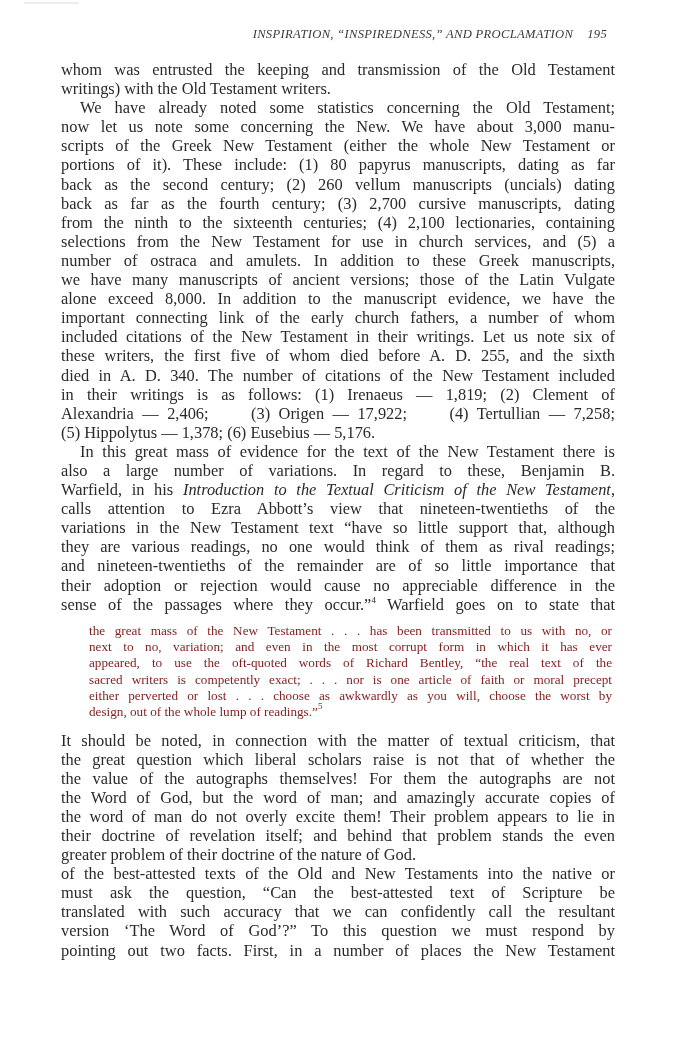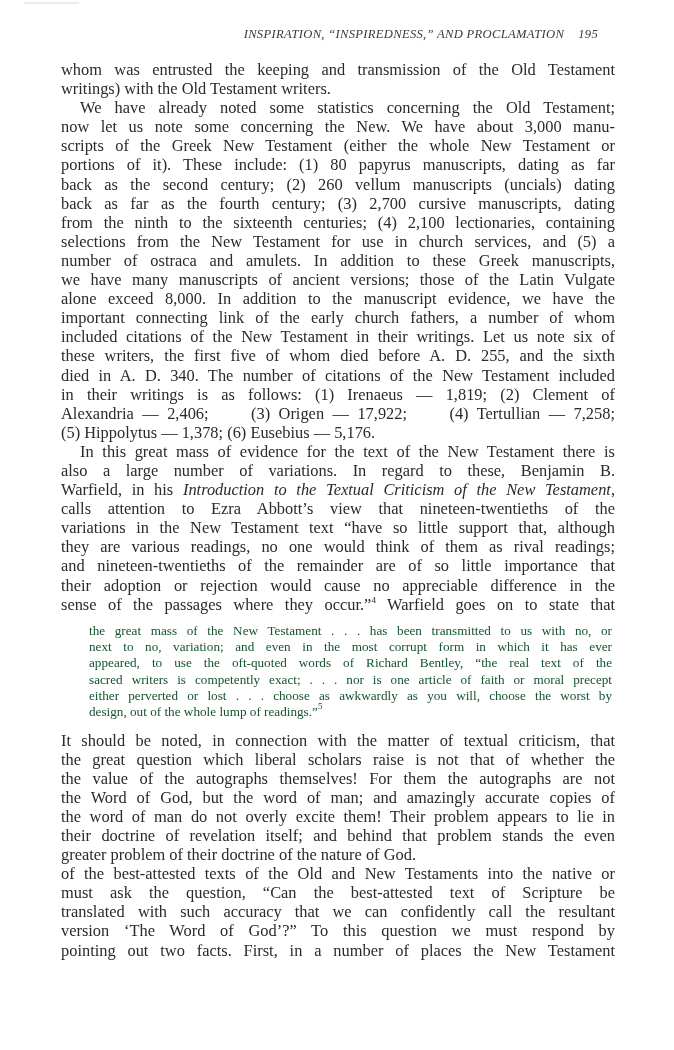--- a/index.html
+++ b/index.html
@@ -17,21 +17,21 @@
     }
     .page {
       position: absolute;
       left: 61px;
       top: 0;
       width: 554px;
     }
     .running-head {
       position: absolute;
       top: 27px;
-      right: 17px;
+      right: 8px;
       font-style: italic;
       font-size: 12.6px;
       letter-spacing: 0.3px;
       color: #3a3a3a;
       white-space: nowrap;
     }
     .running-head .page-num {
       margin-left: 14px;
     }
     .body {
@@ -65,21 +65,21 @@
       margin: 9px 0 10px 28px;
       width: 523px;
     }
     .bq-line {
       font-size: 13.2px;
       line-height: 16.3px;
       height: 16.3px;
       text-align: justify;
       text-align-last: justify;
       white-space: nowrap;
-      color: #14532d;
+      color: #7f1d1d;
     }
     .bq-line.last { text-align-last: left; }
     .scan-artifact {
       position: absolute;
       left: 24px;
       top: 2px;
       width: 55px;
       height: 2px;
       background: #ececec;
     }

